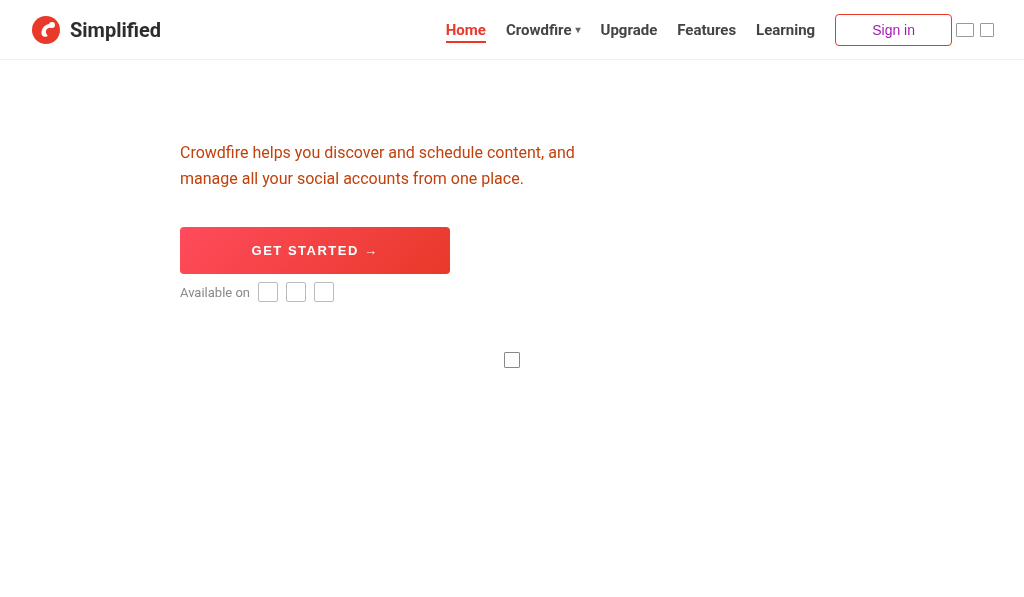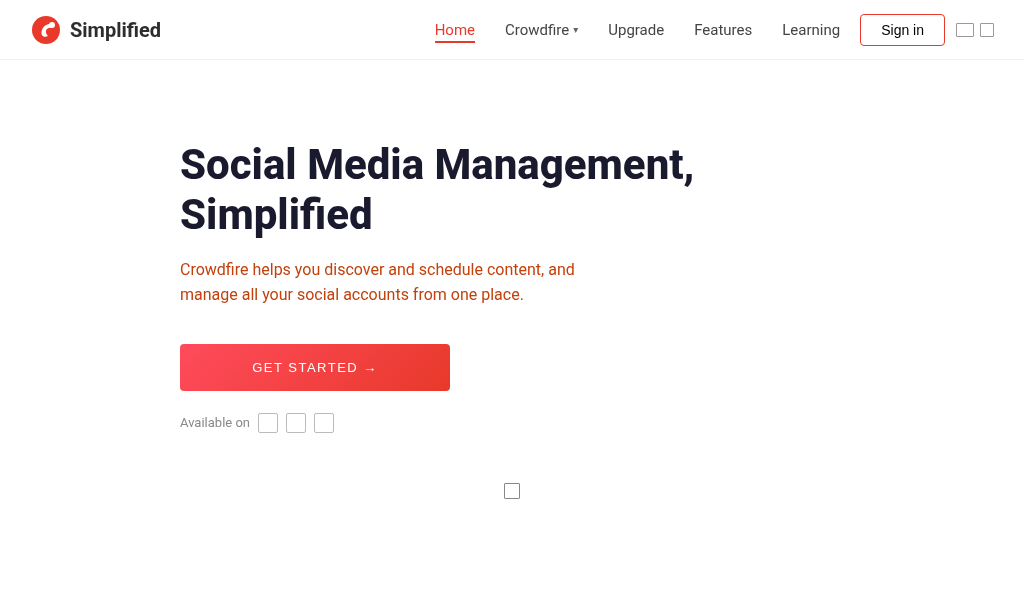--- a/index.html
+++ b/index.html
@@ -40,23 +40,24 @@
 
     .logo-text {
       font-size: 20px;
       font-weight: 700;
       color: #2d2d2d;
     }
 
     nav {
       display: flex;
       align-items: center;
-      gap: 30px;
+      gap: 20px;
       margin-left: auto;
       margin-right: 20px;
+      font-weight: bold;
     }
 
     .nav-item {
       font-size: 15px;
       color: #444;
       text-decoration: none;
       cursor: pointer;
       padding: 4px 0;
     }
 
@@ -72,28 +73,28 @@
       gap: 4px;
     }
 
     .chevron {
       font-size: 10px;
       color: #666;
     }
 
     .signin-btn {
       border: 1.5px solid #e8392a;
-      color: #000000;
+      color: #a21caf;
       background: transparent;
-      padding: 7px 20px;
+      padding: 7px 36px;
       border-radius: 4px;
       font-size: 14px;
       font-weight: 500;
       cursor: pointer;
-      margin-right: 11px;
+      margin-right: 4px;
     }
 
     .window-controls {
       display: flex;
       gap: 6px;
       align-items: center;
     }
 
     .win-btn {
       width: 18px;
@@ -132,37 +133,37 @@
       max-width: 420px;
       margin-bottom: 36px;
     }
 
     .cta-button {
       background: linear-gradient(135deg, #ff4b5c, #e8392a);
       color: white;
       border: none;
       padding: 16px 40px;
       font-size: 13px;
-      font-weight: 400;
+      font-weight: 700;
       letter-spacing: 1.5px;
       border-radius: 4px;
       cursor: pointer;
       width: 270px;
       text-transform: uppercase;
       display: flex;
       align-items: center;
       justify-content: center;
       gap: 8px;
     }
 
     .available-on {
       display: flex;
       align-items: center;
       gap: 8px;
-      margin-top: 22px;
+      margin-top: 8px;
     }
 
     .available-label {
       font-size: 13px;
       color: #888;
     }
 
     .platform-icon {
       width: 20px;
       height: 20px;
@@ -224,21 +225,20 @@
   <button class="signin-btn">Sign in</button>
 
   <div class="window-controls">
     <div class="win-btn"></div>
     <div class="win-btn small"></div>
   </div>
 </header>
 
 <main>
   <section class="hero">
-    <h1 class="hero-title">Social Media Management, Simplified</h1>
     <p class="hero-subtitle">Crowdfire helps you discover and schedule content, and manage all your social accounts from one place.</p>
 
     <button class="cta-button">GET STARTED →</button>
 
     <div class="available-on">
       <span class="available-label">Available on</span>
       <div class="platform-icon"></div>
       <div class="platform-icon"></div>
       <div class="platform-icon"></div>
     </div>

